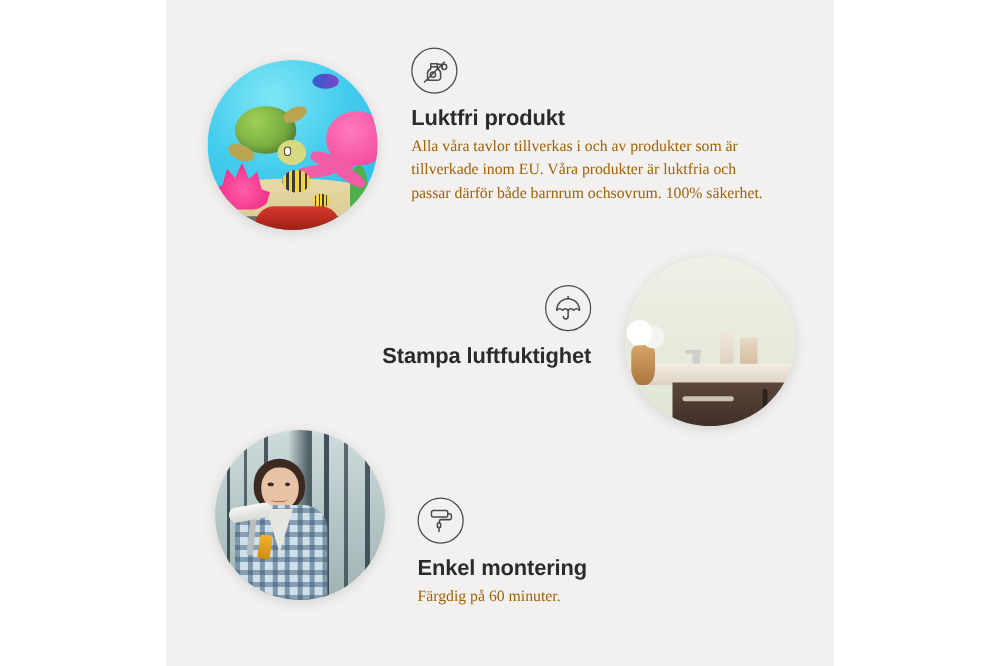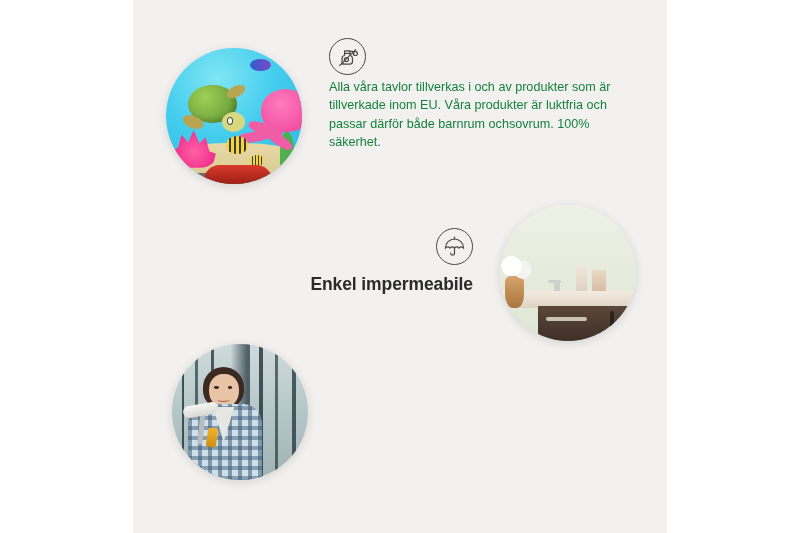--- a/index.html
+++ b/index.html
@@ -245,22 +245,23 @@
   .feat-title {
     font-size: 17.5px;
     font-weight: bold;
     color: #2b2b2b;
     margin: 9px 0 0 0;
     letter-spacing: -0.1px;
   }
   .feat-body {
     font-size: 12.6px;
     line-height: 1.45;
-    color: #15803d;
+    color: #a16207;
     margin: 3px 0 0 0;
+    font-family: Liberation Serif, serif;
   }
 
   
   #feat-odourless { left: 329px; top: 38px; width: 290px; }
 
   
   #feat-waterproof { left: 190px; top: 228px; width: 283px; text-align: right; }
   #feat-waterproof .icon-circle { margin-left: auto; }
 
   
@@ -330,30 +331,43 @@
     <div class="icon-circle">
       <svg width="25" height="25" viewBox="0 0 25 25" fill="none" stroke="#4a4a4a" stroke-width="1.2" stroke-linecap="round" stroke-linejoin="round">
         <path d="M7.2 20.2h7.6c1.5 0 2.7-1.2 2.7-2.7v-2.7c0-1.7-1.1-3.1-2.6-3.6V9.4H9.6v1.8c-1.5.5-2.6 1.9-2.6 3.6v2.7c0 1.5 1.2 2.7 2.7 2.7z"></path>
         <path d="M9.6 9.4V6.9h5.3v2.5"></path>
         <path d="M14.9 7.3h2.4c.8 0 1.5.6 1.5 1.5v1.1"></path>
         <circle cx="20.3" cy="9.4" r="2.1"></circle>
         <circle cx="11.4" cy="15.6" r="2.1"></circle>
         <line x1="4.6" y1="21.6" x2="20.6" y2="5.6"></line>
       </svg>
     </div>
+    <div class="feat-title">Luktfri produkt</div>
     <div class="feat-body">Alla våra tavlor tillverkas i och av produkter som är tillverkade inom EU. Våra produkter är luktfria och passar därför både barnrum ochsovrum. 100% säkerhet.</div>
   </div>
 
   <div class="feature" id="feat-waterproof">
     <div class="icon-circle">
       <svg width="25" height="25" viewBox="0 0 25 25" fill="none" stroke="#4a4a4a" stroke-width="1.2" stroke-linecap="round" stroke-linejoin="round">
         <path d="M3.4 14.1c0-5 4.1-9.1 9.1-9.1s9.1 4.1 9.1 9.1"></path>
         <path d="M3.4 14.1c1.5-1.6 3.1-1.6 4.6 0 1.5-1.6 3-1.6 4.5 0 1.5-1.6 3-1.6 4.5 0 1.5-1.6 3.1-1.6 4.6 0"></path>
         <line x1="12.5" y1="14.1" x2="12.5" y2="19.2"></line>
         <path d="M12.5 19.2c0 1.1-.9 1.9-1.9 1.9s-1.9-.8-1.9-1.9"></path>
         <line x1="12.5" y1="3.2" x2="12.5" y2="5"></line>
       </svg>
     </div>
-    <div class="feat-title">Enkel impermeabile</div>
-  </div>
-
+    <div class="feat-title">Stampa luftfuktighet</div>
+  </div>
+
+  <div class="feature" id="feat-easy">
+    <div class="icon-circle">
+      <svg width="25" height="25" viewBox="0 0 25 25" fill="none" stroke="#4a4a4a" stroke-width="1.2" stroke-linecap="round" stroke-linejoin="round">
+        <rect x="5.2" y="4.4" width="13" height="5.2" rx="1.3"></rect>
+        <path d="M18.2 7h1.6c.7 0 1.3.6 1.3 1.3v2.1c0 .7-.6 1.3-1.3 1.3h-7c-.7 0-1.3.6-1.3 1.3v1.3"></path>
+        <rect x="9.9" y="14.3" width="2.6" height="3.6" rx=".6"></rect>
+        <line x1="11.2" y1="17.9" x2="11.2" y2="21.1"></line>
+      </svg>
+    </div>
+    <div class="feat-title">Enkel montering</div>
+    <div class="feat-body">Färgdig på 60 minuter.</div>
+  </div>
 
 </div>
 
 </body></html>

